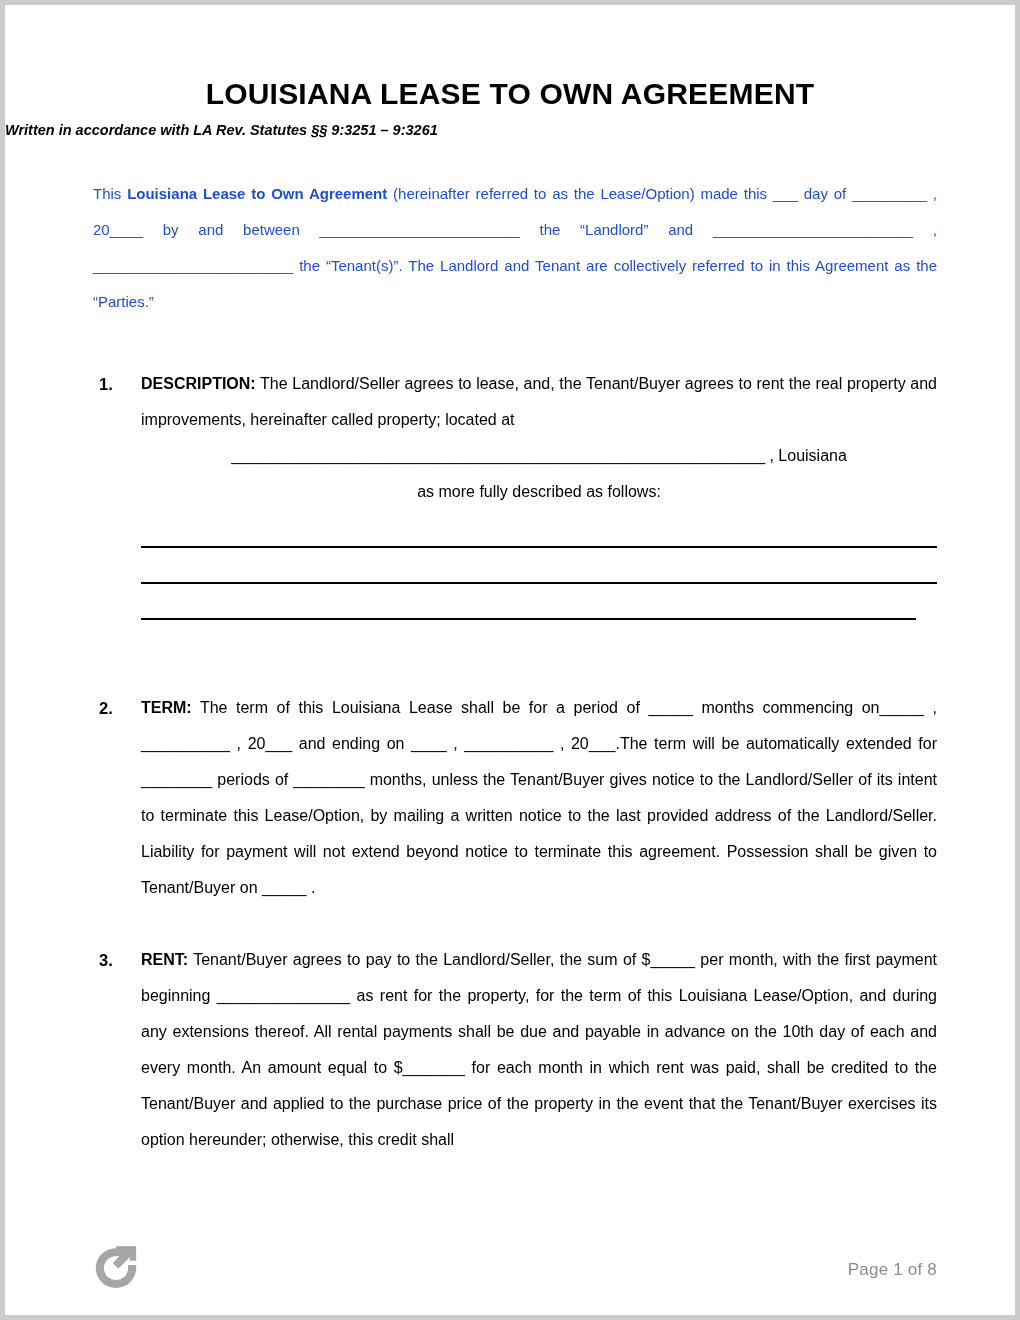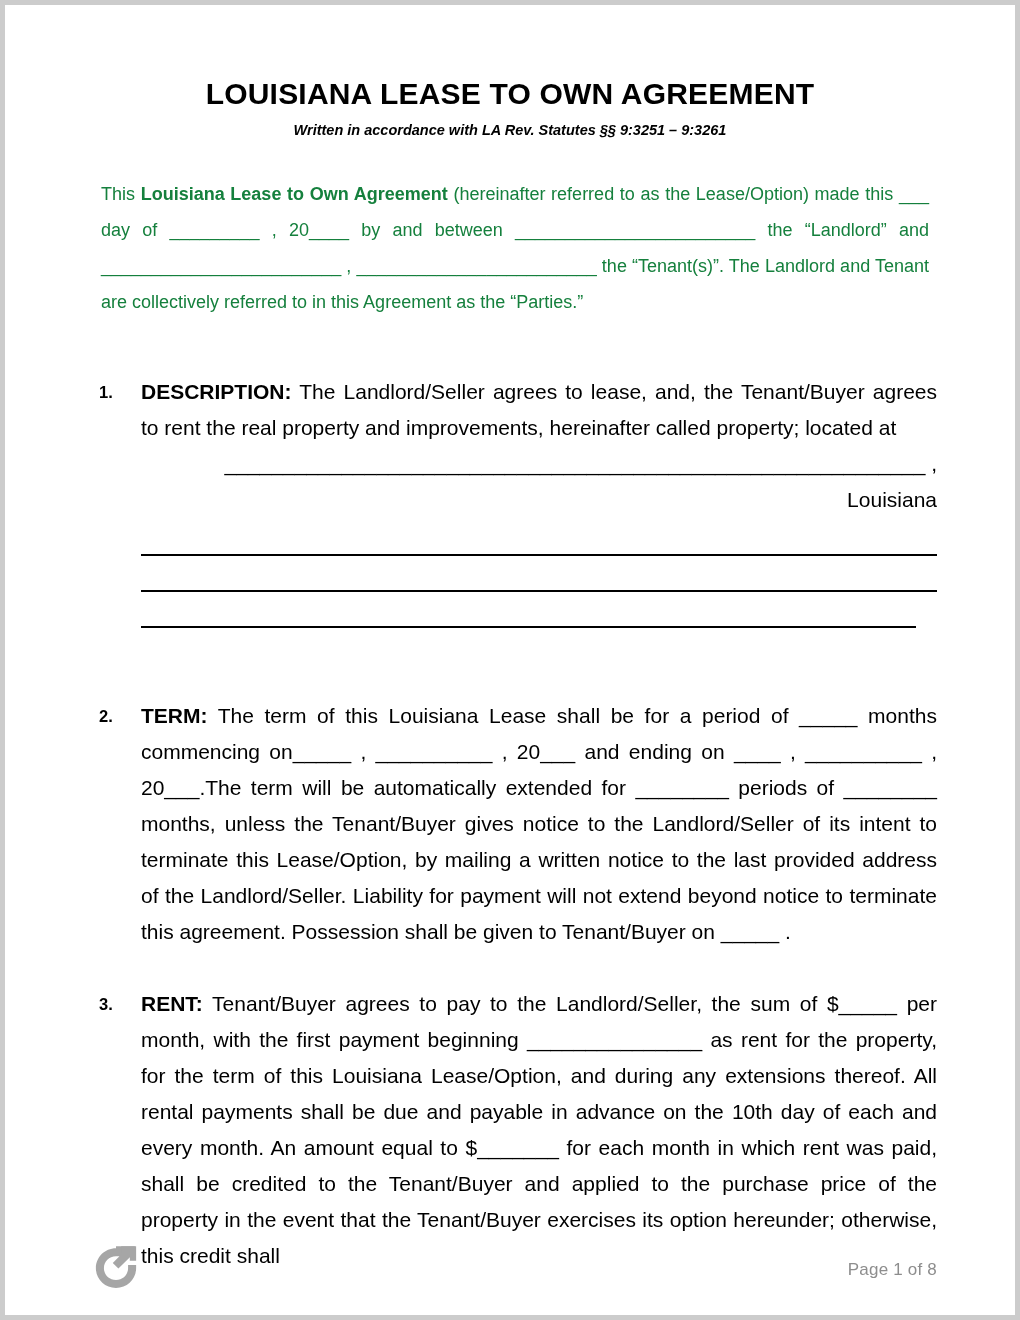--- a/index.html
+++ b/index.html
@@ -31,39 +31,39 @@
     text-align: center;
     font-size: 30px;
     font-weight: bold;
     letter-spacing: 0.2px;
     color: #000000;
     margin: 0;
     padding-top: 72px;
     line-height: 1.1;
   }
   .doc-subtitle {
-    text-align: center;
+    text-align: left;
     font-size: 14.5px;
     font-style: italic;
     font-weight: bold;
     color: #000000;
     margin: 0;
     padding-top: 12px;
   }
 
   
   .body-wrap {
     padding: 0 78px 0 88px;
     margin-top: 38px;
   }
   p.para {
-    font-size: 18px;
+    font-size: 15px;
     line-height: 36px;
-    color: #15803d;
-    margin: 8px;
+    color: #1d4ed8;
+    margin: 0;
     text-align: justify;
     text-justify: inter-word;
   }
   p.para.last-line-left {
     text-align: left;
   }
   .b { font-weight: bold; }
 
   
   ol.clauses {
@@ -79,28 +79,28 @@
   .clause-num {
     position: absolute;
     left: 6px;
     top: 0;
     font-size: 16.5px;
     font-weight: bold;
     line-height: 36px;
     color: #000000;
   }
   .clause-body {
-    font-size: 21px;
+    font-size: 16px;
     line-height: 36px;
     color: #000000;
     text-align: justify;
     text-justify: inter-word;
   }
   .clause-body .tail-left {
-    text-align: right;
+    text-align: center;
   }
   .spacer-1 { height: 36px; }
   .spacer-2 { height: 46px; }
 
   
   .blank-lines {
     padding-left: 0;
   }
   .rule {
     border-bottom: 2px solid #000000;
@@ -151,20 +151,21 @@
 
       <div class="spacer-2"></div>
 
       <ol class="clauses">
 
         <li>
           <span class="clause-num">1.</span>
           <div class="clause-body">
             <span class="b">DESCRIPTION:</span><span> The Landlord/Seller agrees to lease, and, the Tenant/Buyer agrees to rent the real property and improvements,  hereinafter  called  property;  located  at</span>
             <div class="tail-left"><span>____________________________________________________________</span><span> , Louisiana</span></div>
+            <div class="tail-left">as more fully described as follows:</div>
           </div>
 
           <div class="spacer-1"></div>
 
           <div class="blank-lines">
             <div class="rule w-full"></div>
             <div class="rule w-full"></div>
             <div class="rule w-short"></div>
           </div>
         </li>

